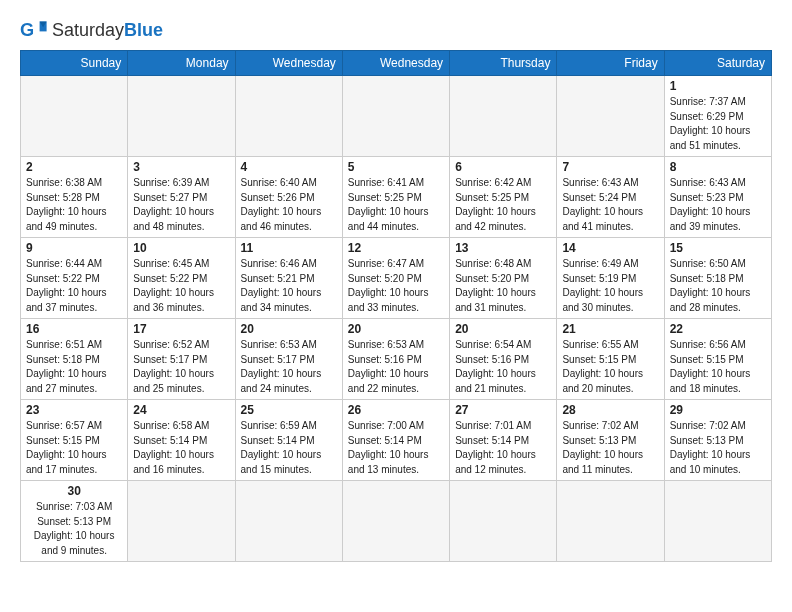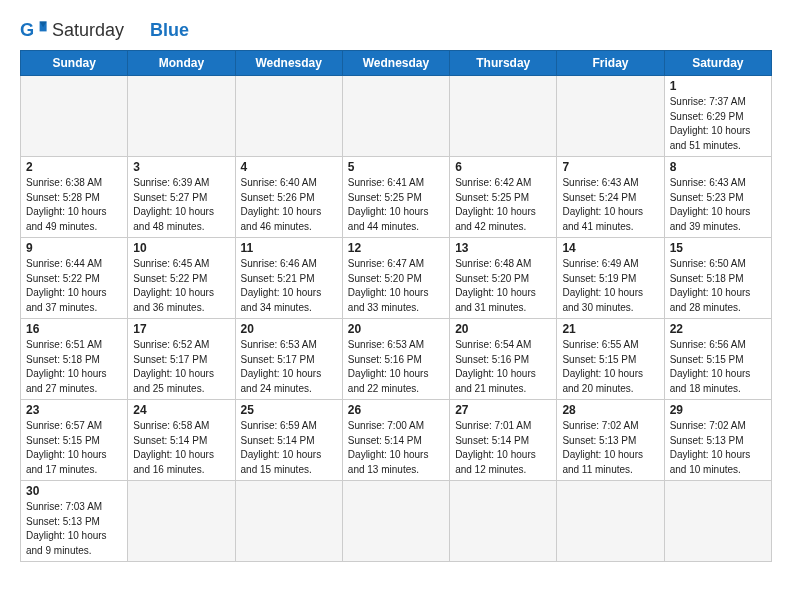--- a/index.html
+++ b/index.html
@@ -45,40 +45,41 @@
     }
     .calendar {
       width: 100%;
       border-collapse: collapse;
       border: 1px solid #ccc;
     }
     .calendar th {
       background-color: #1a73c1;
       color: #fff;
       font-size: 12px;
-      font-weight: bold;
-      text-align: center;
+      font-weight: normal;
+      text-align: right;
       padding: 5px 6px;
       border: 1px solid #1560a0;
     }
     .calendar td {
       border: 1px solid #ccc;
       vertical-align: top;
       padding: 3px 5px;
       width: calc(100% / 7);
       font-size: 9.5px;
       color: #222;
       background: #fff;
       height: 78px;
     }
     .calendar td.empty {
       background: #f5f5f5;
     }
     .calendar td.last-row {
       height: 70px;
+      text-align: center;
     }
     .day-number {
       font-size: 12px;
       font-weight: bold;
       margin-bottom: 2px;
       color: #222;
     }
     .day-info {
       font-size: 10px;
       line-height: 1.45;
@@ -90,21 +91,21 @@
 
 <div class="page">
   <div class="header-area">
     <div class="logo">
       <svg class="logo-icon" viewBox="0 0 40 40" xmlns="http://www.w3.org/2000/svg">
         <text x="0" y="28" font-size="26" font-family="Arial" font-weight="bold" fill="#1a73c1">G</text>
         <polygon points="28,8 38,8 38,22 28,22" fill="#1a73c1"></polygon>
         <polygon points="28,8 38,8 33,16" fill="#0d5fa3"></polygon>
       </svg>
       <div>
-        <span style="color:#333;font-size:18px;font-weight:normal;">Saturday</span><span style="color:#1a73c1;font-size:18px;font-weight:bold;margin-left:26px;">Blue</span>
+        <span style="color:#333;font-size:18px;font-weight:normal;">Saturday</span><span style="color:#1a73c1;font-size:18px;font-weight:bold;">Blue</span>
       </div>
     </div>
     <div class="title-area">
       <div class="month-title"></div>
       <div class="location-title"></div>
     </div>
   </div>
 
   <table class="calendar">
     <thead>

